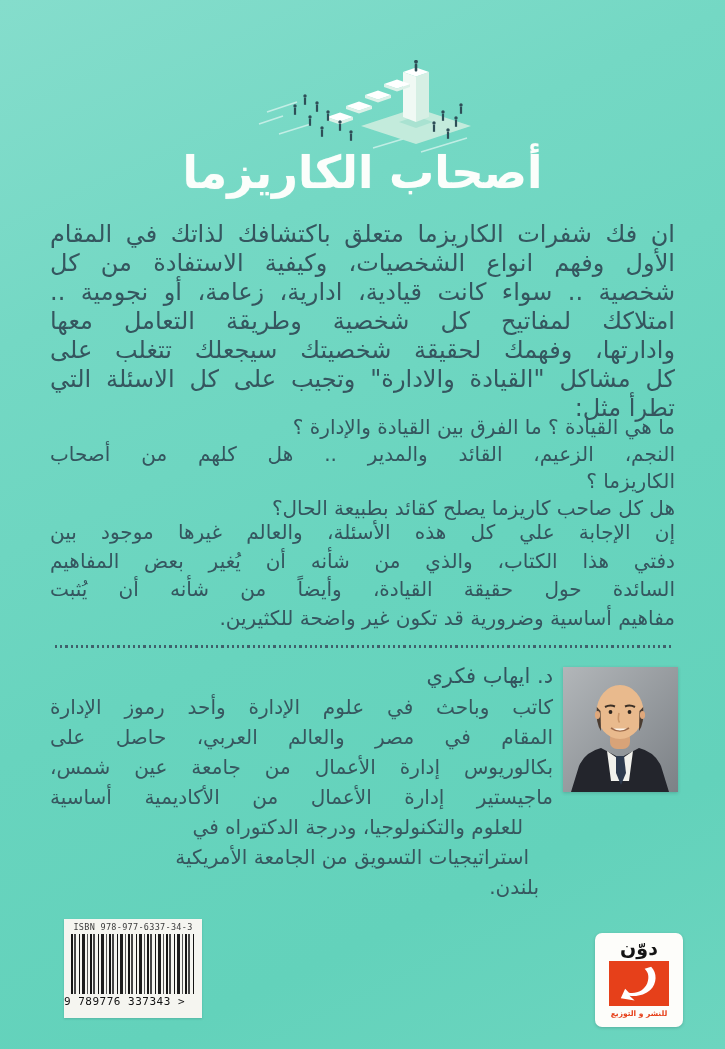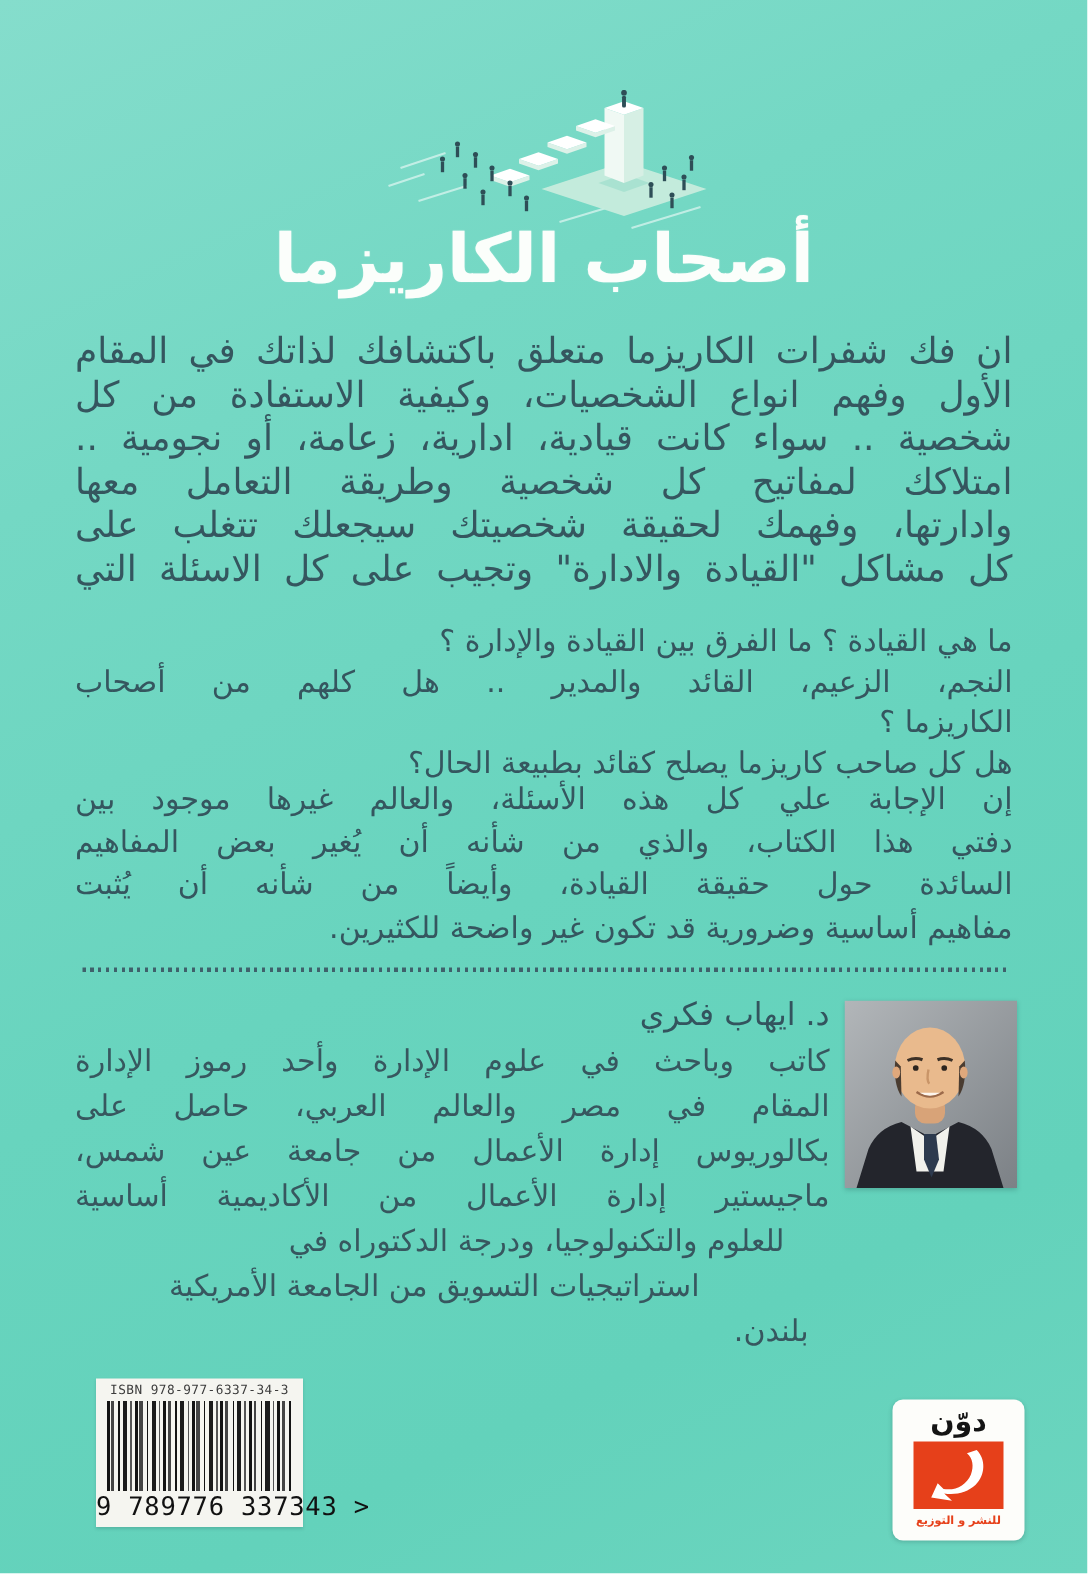--- a/index.html
+++ b/index.html
@@ -17,21 +17,21 @@
   
   .illu{position:absolute;left:253px;top:60px;width:220px;height:100px;}
   
   .col{position:absolute;left:50px;right:50px;direction:rtl;color:#35565f;}
   .line{white-space:nowrap;}
   .j{text-align:justify;text-align-last:justify;}
   .r{text-align:right;}
   #para1{top:220px;font-size:24px;line-height:29px;}
   #questions{top:414px;font-size:20px;line-height:27px;}
   #para3{top:518px;font-size:20px;line-height:28.5px;}
-  .pr1{padding-right:30px;} .pr2{padding-right:24px;text-align:center;} .pr3{padding-right:14px;}
+  .pr1{padding-right:30px;} .pr2{padding-right:24px;} .pr3{padding-right:14px;}
   
   .divider{
     position:absolute;left:55px;right:53px;top:645px;height:3px;
     background:repeating-linear-gradient(90deg,#3f616b 0 2.2px,transparent 2.2px 5.2px);
   }
   
   .bio-col{position:absolute;left:50px;width:503px;top:660px;direction:rtl;color:#37575f;}
   .author-name{font-size:21px;line-height:32px;text-align:right;color:#33545e;}
   .bio-line{font-size:20px;line-height:30px;white-space:nowrap;}
   .photo{position:absolute;left:563px;top:667px;width:115px;height:125px;
@@ -42,22 +42,22 @@
     background:#f5f5f0;box-shadow:0 1px 2px rgba(30,70,70,.2);
     display:flex;flex-direction:column;align-items:stretch;
   }
   .isbn-top{font-family:"DejaVu Sans Mono",monospace;font-size:8.5px;color:#3c3c3c;
     text-align:center;margin-top:3px;letter-spacing:.3px;white-space:nowrap;}
   .bars{height:60px;margin:2px 7px 0 7px;
     background:repeating-linear-gradient(90deg,
       #141414 0 2px,#f5f5f0 2px 3px,#454545 3px 5px,#f5f5f0 5px 8px,
       #141414 8px 9px,#f5f5f0 9px 11px,#1c1c1c 11px 14px,#f5f5f0 14px 16px,
       #565656 16px 17px,#f5f5f0 17px 19px);}
-  .isbn-bottom{font-family:"DejaVu Sans Mono",monospace;font-size:17px;color:#111;
-    text-align:center;margin-top:1px;letter-spacing:.5px;white-space:nowrap;}
+  .isbn-bottom{font-family:"DejaVu Sans Mono",monospace;font-size:11px;color:#111;
+    text-align:left;margin-top:1px;letter-spacing:.5px;white-space:nowrap;}
   
   .publisher{
     position:absolute;left:595px;top:933px;width:88px;height:94px;
     background:#fdfdfa;border-radius:7px;box-shadow:0 1px 3px rgba(30,70,70,.25);
     display:flex;flex-direction:column;align-items:center;
   }
   .pub-name{font-size:19px;font-weight:bold;color:#141414;line-height:26px;margin-top:2px;direction:rtl;}
   .pub-box{width:60px;height:45px;background:#e6401a;display:flex;align-items:center;justify-content:center;}
   .pub-tagline{font-size:7.5px;color:#e6401a;margin-top:3px;direction:rtl;font-weight:bold;white-space:nowrap;}
 </style>
@@ -157,20 +157,21 @@
 
   <div class="title">أصحاب الكاريزما</div>
 
   <div id="para1" class="col">
     <div class="line j">ان فك شفرات الكاريزما متعلق باكتشافك لذاتك في المقام</div>
     <div class="line j">الأول وفهم انواع الشخصيات، وكيفية الاستفادة من كل</div>
     <div class="line j">شخصية .. سواء كانت قيادية، ادارية، زعامة، أو نجومية ..</div>
     <div class="line j">امتلاكك لمفاتيح كل شخصية وطريقة التعامل معها</div>
     <div class="line j">وادارتها، وفهمك لحقيقة شخصيتك سيجعلك تتغلب على</div>
     <div class="line j">كل مشاكل "القيادة والادارة" وتجيب على كل الاسئلة التي</div>
+    <div class="line r">تطرأ مثل:</div>
   </div>
 
   <div id="questions" class="col">
     <div class="line r">ما هي القيادة ؟ ما الفرق بين القيادة والإدارة ؟</div>
     <div class="line j">النجم، الزعيم، القائد والمدير .. هل كلهم من أصحاب</div>
     <div class="line r">الكاريزما ؟</div>
     <div class="line r">هل كل صاحب كاريزما يصلح كقائد بطبيعة الحال؟</div>
   </div>
 
   <div id="para3" class="col">

